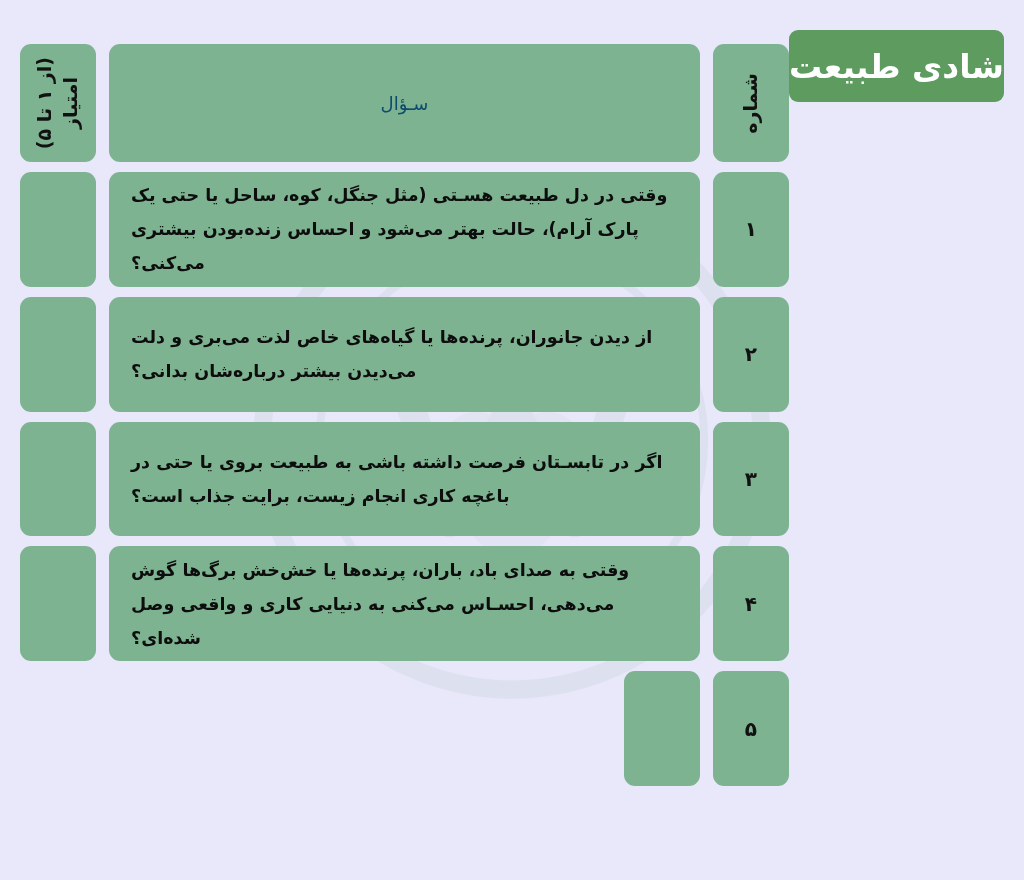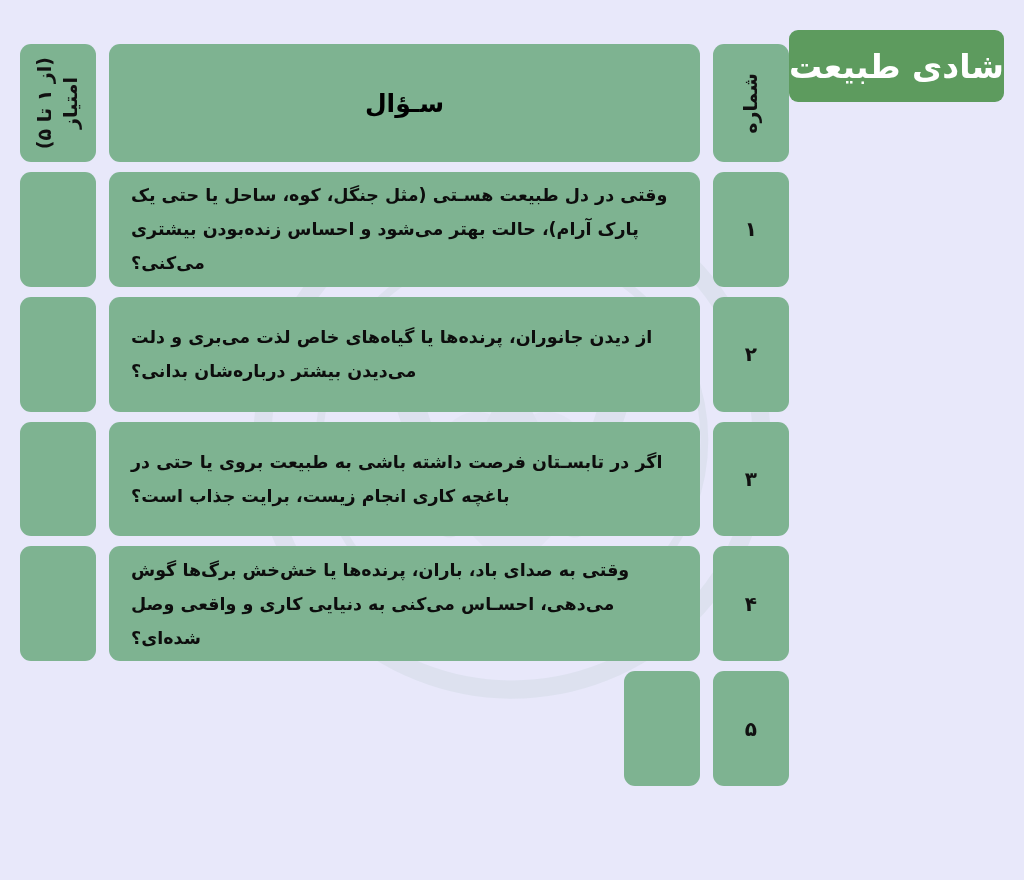--- a/index.html
+++ b/index.html
@@ -107,23 +107,23 @@
   .vert-stack {
     display: flex;
     flex-direction: row;
     align-items: center;
     justify-content: center;
     gap: 2px;
   }
 
   
   .q-header-text {
-    font-size: 25px;
-    font-weight: bold;
-    color: #000000;
+    font-size: 18px;
+    font-weight: normal;
+    color: #0c4a6e;
     letter-spacing: 1px;
   }
 
   
   .q-text {
     font-size: 17.5px;
     font-weight: bold;
     color: #0d0d0d;
     line-height: 1.95;
     text-align: left;

